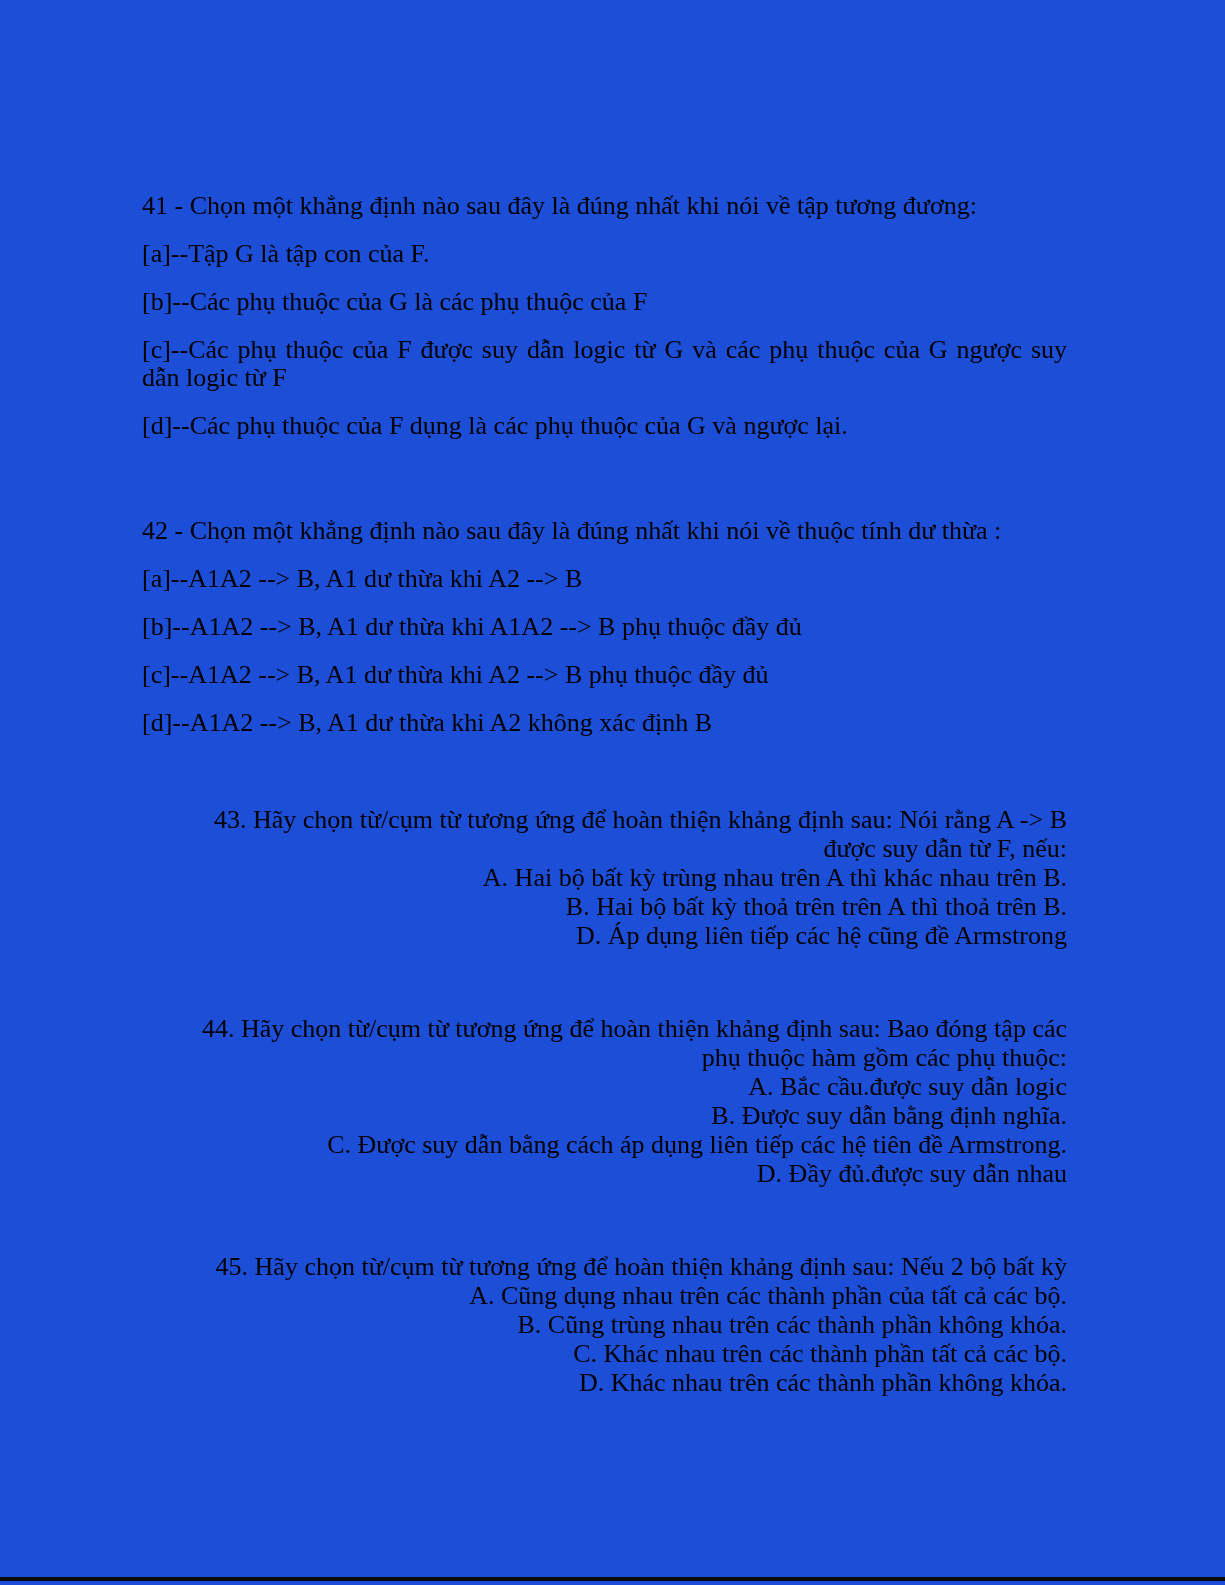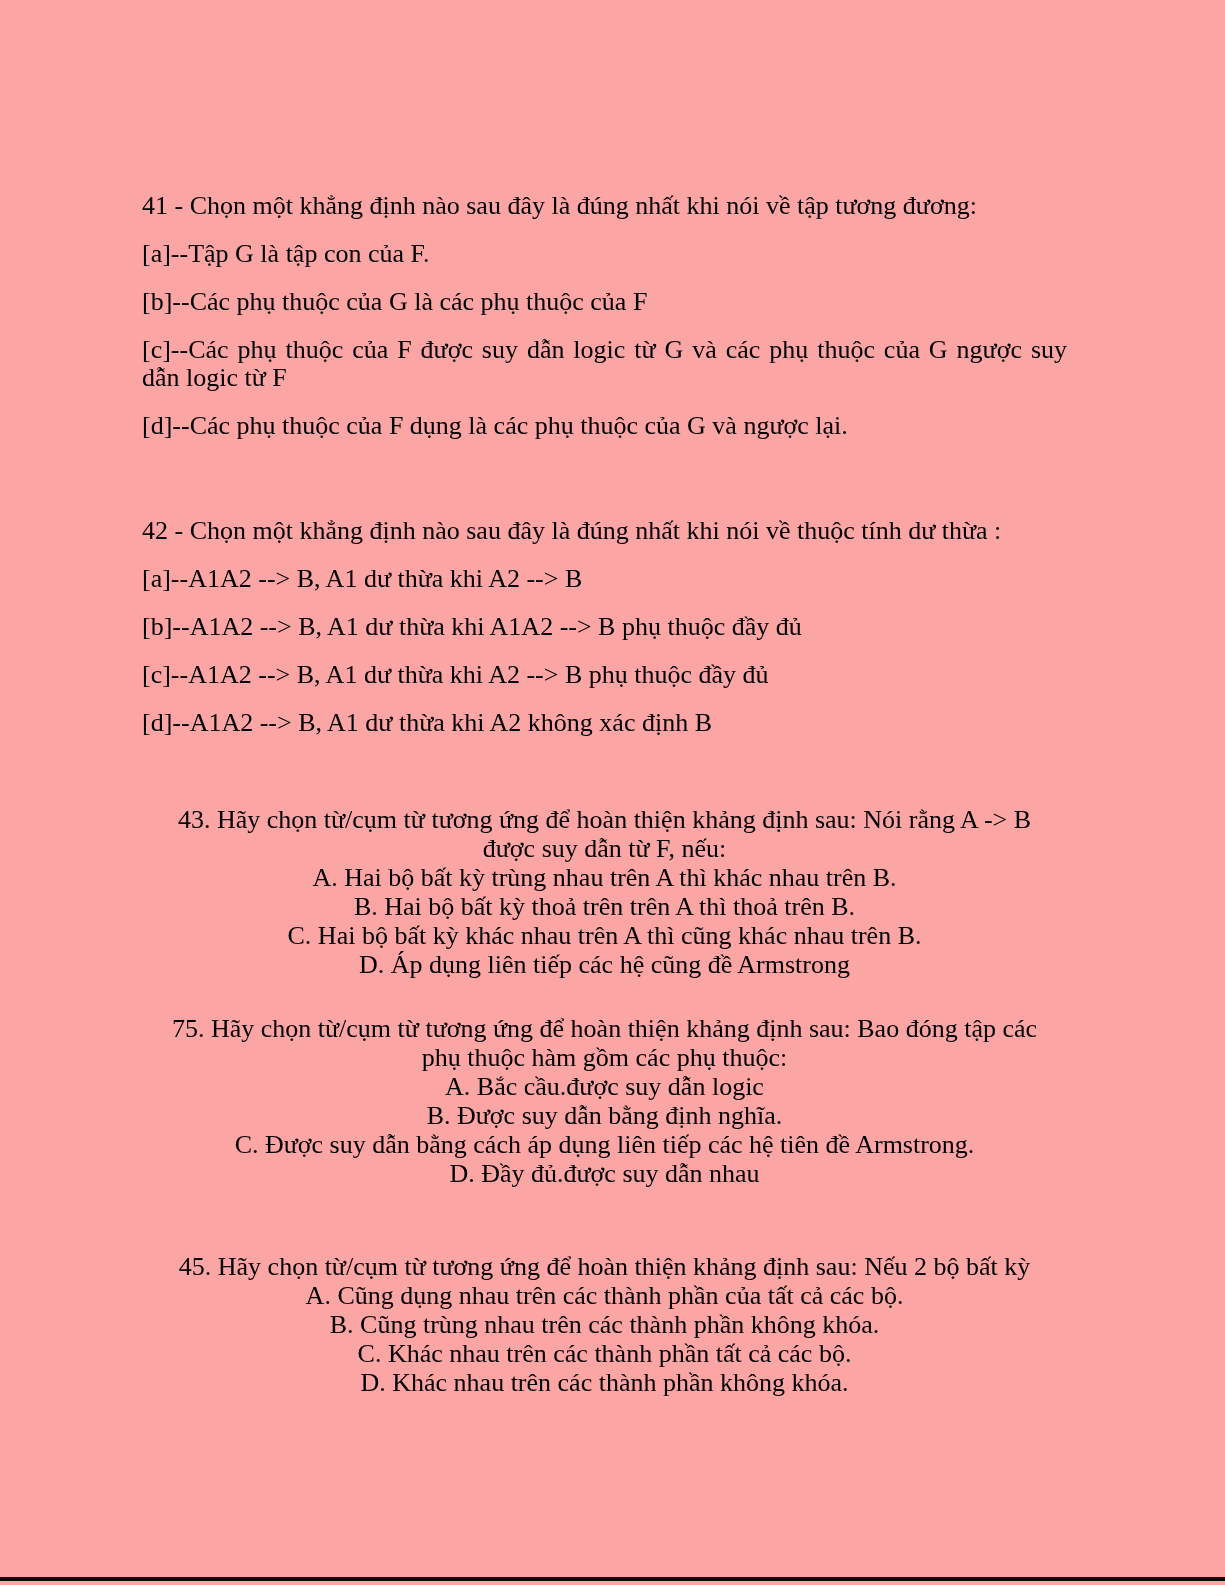--- a/index.html
+++ b/index.html
@@ -4,42 +4,42 @@
 <style>
   html, body {
     margin: 0;
     padding: 0;
     background: #ffffff;
   }
   .doc-page {
     position: relative;
     width: 1225px;
     height: 1585px;
-    background: #fca5a5;
+    background: #1d4ed8;
     color: #000000;
     font-family: "Liberation Serif", "DejaVu Serif", serif;
     overflow: hidden;
   }
   .question {
     position: absolute;
     left: 142px;
     width: 925px;
     font-size: 26px;
   }
   
   .q-spaced p {
     margin: 0 0 20px 0;
     line-height: 28px;
     text-align: justify;
   }
   
   .q-tight div {
     margin: 0;
     line-height: 29px;
-    text-align: center;
+    text-align: right;
     white-space: nowrap;
   }
   .bottom-bar {
     position: absolute;
     left: 0;
     top: 1577px;
     width: 100%;
     height: 4px;
     background: #0a0a0a;
   }
@@ -63,26 +63,25 @@
     <p>[b]--A1A2 --&gt; B, A1 dư thừa khi A1A2 --&gt; B phụ thuộc đầy đủ</p>
     <p>[c]--A1A2 --&gt; B, A1 dư thừa khi A2 --&gt; B phụ thuộc đầy đủ</p>
     <p>[d]--A1A2 --&gt; B, A1 dư thừa khi A2 không xác định B</p>
   </section>
 
   <section class="question q-tight" style="top:805px">
     <div>43. Hãy chọn từ/cụm từ tương ứng để hoàn thiện khảng định sau: Nói rằng A -&gt; B</div>
     <div>được suy dẫn từ F, nếu:</div>
     <div>A. Hai bộ bất kỳ trùng nhau trên A thì khác nhau trên B.</div>
     <div>B. Hai bộ bất kỳ thoả trên trên A thì thoả trên B.</div>
-    <div>C. Hai bộ bất kỳ khác nhau trên A thì cũng khác nhau trên B.</div>
     <div>D. Áp dụng liên tiếp các hệ cũng đề Armstrong</div>
   </section>
 
   <section class="question q-tight" style="top:1014px">
-    <div>75. Hãy chọn từ/cụm từ tương ứng để hoàn thiện khảng định sau: Bao đóng tập các</div>
+    <div>44. Hãy chọn từ/cụm từ tương ứng để hoàn thiện khảng định sau: Bao đóng tập các</div>
     <div>phụ thuộc hàm gồm các phụ thuộc:</div>
     <div>A. Bắc cầu.được suy dẫn logic</div>
     <div>B. Được suy dẫn bằng định nghĩa.</div>
     <div>C. Được suy dẫn bằng cách áp dụng liên tiếp các hệ tiên đề Armstrong.</div>
     <div>D. Đầy đủ.được suy dẫn nhau</div>
   </section>
 
   <section class="question q-tight" style="top:1252px">
     <div>45. Hãy chọn từ/cụm từ tương ứng để hoàn thiện khảng định sau: Nếu 2 bộ bất kỳ</div>
     <div>A. Cũng dụng nhau trên các thành phần của tất cả các bộ.</div>

